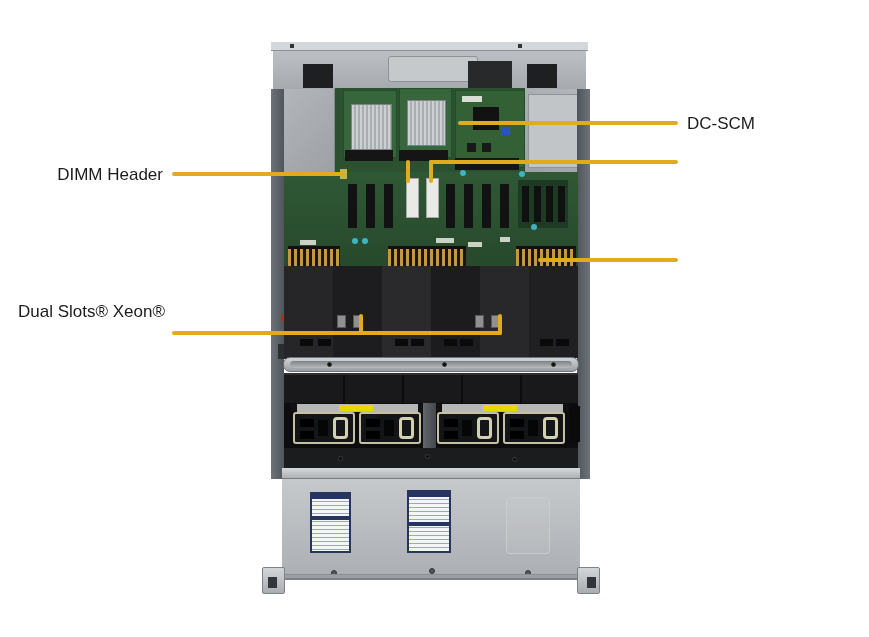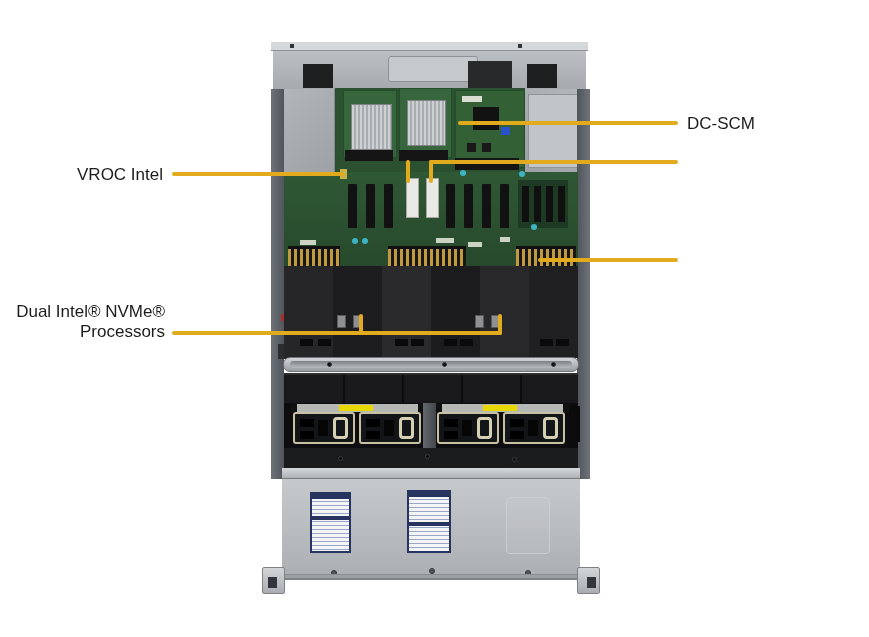--- a/index.html
+++ b/index.html
@@ -226,25 +226,24 @@
   <div class="cl" style="left:172px;top:172px;width:172px;height:4px;"></div>
   <div class="cl" style="left:458px;top:121px;width:220px;height:4px;"></div>
   <div class="cl" style="left:429px;top:160px;width:249px;height:4px;"></div>
   <div class="cl" style="left:406px;top:160px;width:4px;height:23px;"></div>
   <div class="cl" style="left:429px;top:160px;width:4px;height:23px;"></div>
   <div class="cl" style="left:538px;top:258px;width:140px;height:4px;"></div>
   <div class="cl" style="left:172px;top:331px;width:330px;height:4px;"></div>
   <div class="cl" style="left:359px;top:314px;width:4px;height:21px;"></div>
   <div class="cl" style="left:498px;top:314px;width:4px;height:21px;"></div>
 
-  <div class="lbl ra" style="right:706px;top:165px;"><span>VROC Intel</span></div>
+  <div class="lbl ra" style="right:706px;top:165px;"><span>DIMM Header</span></div>
 
   <div class="lbl ra" style="right:704px;top:302px;">
-    <div>Dual Intel® NVMe®</div>
-    <div>Processors</div>
+    <div>Dual Slots® Xeon®</div>
   </div>
 
   <div class="lbl" style="left:687px;top:114px;"><span>DC-SCM</span></div>
 
   <div class="lbl" style="left:687px;top:146px;">
   </div>
 
 
 </div>
 

